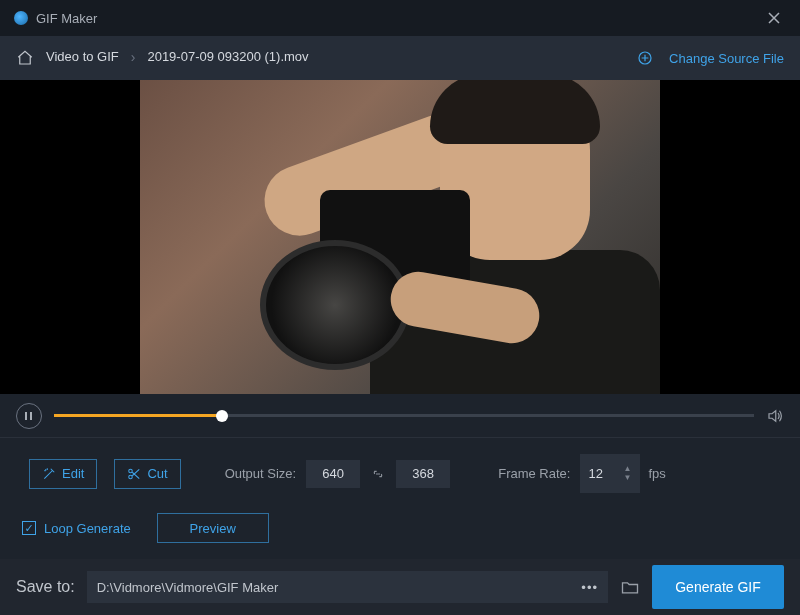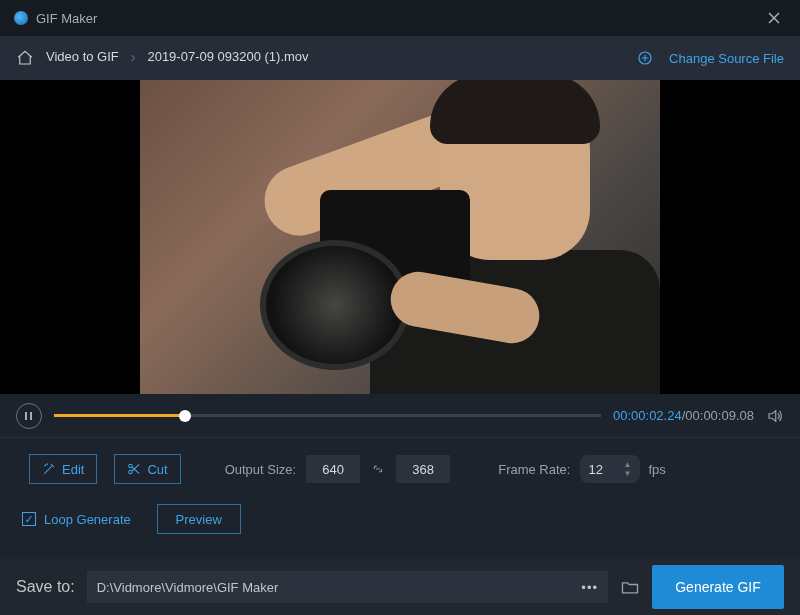--- a/index.html
+++ b/index.html
@@ -160,28 +160,27 @@
   .label-gray { color: #9aa0a9; font-size: 13px; }
   .num-box {
     width: 54px; height: 28px;
     background: #2b323d;
     display: flex; align-items: center; justify-content: center;
     color: #d5d9df;
     font-size: 13px;
   }
   .fps-wrap { display: flex; align-items: center; gap: 8px; }
   .fps-box {
-    width: 60px; height: 28px;
+    width: 60px; height: 39px;
     background: #2b323d;
     display: flex; align-items: center;
     padding: 0 8px;
     color: #d5d9df; font-size: 13px;
     position: relative;
     justify-content: space-between;
-    border-radius: 8px;
   }
   .stepper {
     display: flex; flex-direction: column; gap: 1px;
   }
   .stepper div { width: 10px; height: 8px; color: #7a818c; font-size: 8px; line-height: 8px; text-align: center; cursor: pointer;}
   .link-icon { color: #8a9099; }
 
   .options-row2 {
     display: flex; align-items: center; gap: 26px;
     margin-top: 20px;
@@ -189,21 +188,21 @@
   .checkbox {
     display: flex; align-items: center; gap: 8px;
     color: #3fa3e8; cursor: pointer; font-size: 13px;
   }
   .checkbox .box {
     width: 14px; height: 14px; border: 1px solid #3fa3e8;
     display: flex; align-items: center; justify-content: center;
     color: #3fa3e8; font-size: 11px;
   }
   .preview-btn {
-    height: 30px; width: 84px;
+    height: 30px; width: 112px;
     border: 1px solid #2f6f9e;
     color: #3fa3e8;
     background: transparent;
     display: flex; align-items: center; justify-content: center;
     cursor: pointer; font-size: 13px;
   }
 
   .bottom-bar {
     height: 56px;
     background: #21262f;
@@ -285,23 +284,20 @@
 
 <div class="playback-bar">
   <div class="play-btn-circle">
     <svg width="10" height="10" viewBox="0 0 10 10">
         <path d="M2 1 V9 M7 1 V9" stroke="#b9bec6" stroke-width="1.8"></path>
       </svg>
   </div>
   <div class="timeline">
     <div class="played"></div>
     <div class="handle"></div>
-  </div>
-  <div class="timecode">
-    <span class="cur">00:00:02.24</span><span class="slash">/</span><span class="tot">00:00:09.08</span>
   </div>
   <span class="icon vol-icon">
     <svg width="18" height="18" viewBox="0 0 24 24" fill="none" stroke="#9aa0a9" stroke-width="1.6">
         <path d="M4 9 H8 L13 5 V19 L8 15 H4 Z"></path>
         <path d="M16 8 Q19 12 16 16"></path>
         <path d="M18 5 Q23 12 18 19"></path>
       </svg>
   </span>
 </div>
 

